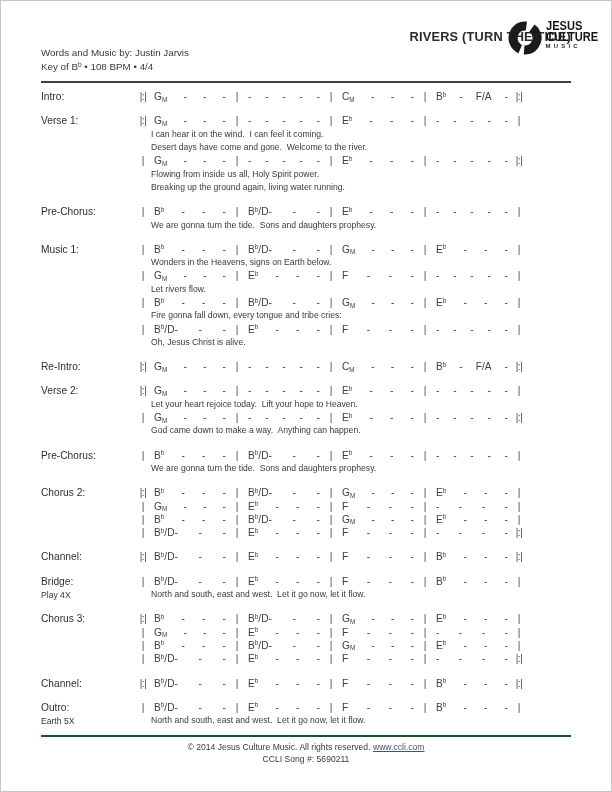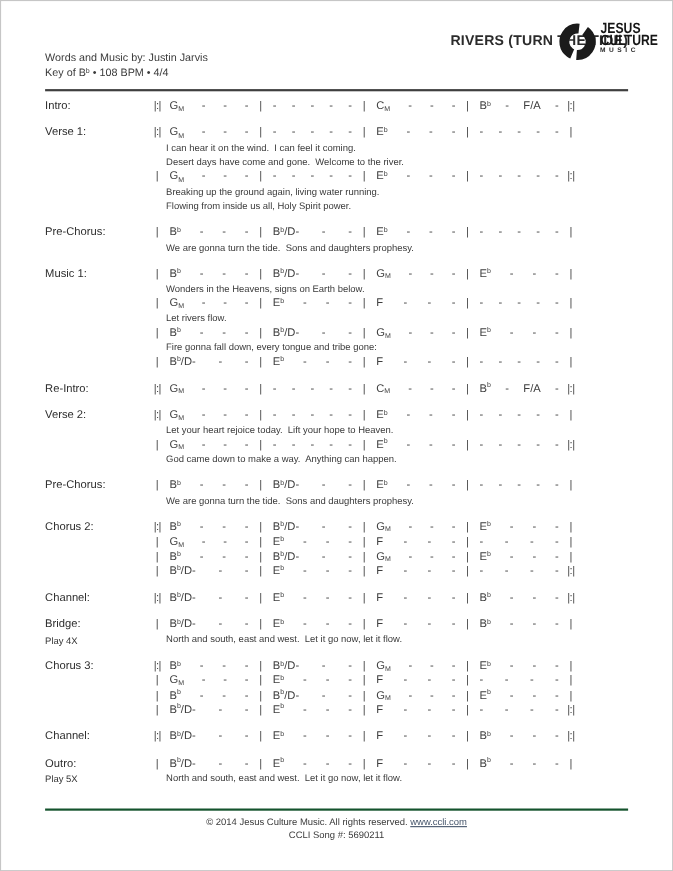--- a/index.html
+++ b/index.html
@@ -181,26 +181,26 @@
               <span class="dash">-</span>
               <span class="dash">-</span>
               <span class="dash">-</span>
               <span class="dash">-</span>
             </span>
             <span class="bar repeat">|:|</span>
           </div>
         </div>
         <div class="row">
           <div class="labelcell"></div>
+          <div class="content lyric">Flowing from inside us all, Holy Spirit power.</div>
+        </div>
+        <div class="row">
+          <div class="labelcell"></div>
           <div class="content lyric">Breaking up the ground again, living water running.</div>
         </div>
-        <div class="row">
-          <div class="labelcell"></div>
-          <div class="content lyric">Flowing from inside us all, Holy Spirit power.</div>
-        </div>
       </div>
       <div class="section">
         <div class="row">
           <div class="labelcell">Pre-Chorus:</div>
           <div class="content chordline">
             <span class="bar">|</span>
             <span class="measure">
               <span class="chord">B<span class="sup">b</span></span>
               <span class="dash">-</span>
               <span class="dash">-</span>
@@ -340,21 +340,21 @@
               <span class="chord">E<span class="sup">b</span></span>
               <span class="dash">-</span>
               <span class="dash">-</span>
               <span class="dash">-</span>
             </span>
             <span class="bar">|</span>
           </div>
         </div>
         <div class="row">
           <div class="labelcell"></div>
-          <div class="content lyric">Fire gonna fall down, every tongue and tribe gone:</div>
+          <div class="content lyric">Fire gonna fall down, every tongue and tribe cries:</div>
         </div>
         <div class="row">
           <div class="labelcell"></div>
           <div class="content chordline">
             <span class="bar">|</span>
             <span class="measure">
               <span class="chord">B<span class="sup">b</span>/D-</span>
               <span class="dash">-</span>
               <span class="dash">-</span>
             </span>
@@ -375,20 +375,24 @@
             <span class="bar">|</span>
             <span class="measure">
               <span class="dash">-</span>
               <span class="dash">-</span>
               <span class="dash">-</span>
               <span class="dash">-</span>
               <span class="dash">-</span>
             </span>
             <span class="bar">|</span>
           </div>
+        </div>
+        <div class="row">
+          <div class="labelcell"></div>
+          <div class="content lyric">Oh, Jesus Christ is alive.</div>
         </div>
       </div>
       <div class="section">
         <div class="row">
           <div class="labelcell">Re-Intro:</div>
           <div class="content chordline">
             <span class="bar repeat">|:|</span>
             <span class="measure">
               <span class="chord">G<span class="sub">M</span></span>
               <span class="dash">-</span>
@@ -950,21 +954,21 @@
             <span class="measure">
               <span class="chord">B<span class="sup">b</span></span>
               <span class="dash">-</span>
               <span class="dash">-</span>
               <span class="dash">-</span>
             </span>
             <span class="bar">|</span>
           </div>
         </div>
         <div class="row">
-          <div class="labelcell sublabel">Play 5X</div>
+          <div class="labelcell sublabel">Earth 5X</div>
           <div class="content lyric">North and south, east and west.  Let it go now, let it flow.</div>
         </div>
       </div>
     </div>
 
   <div class="footer">
     <div><span>© 2014 Jesus Culture Music.  All rights reserved.</span> <a>www.ccli.com</a></div>
     <div>CCLI Song #: 5690211</div>
   </div>
 

